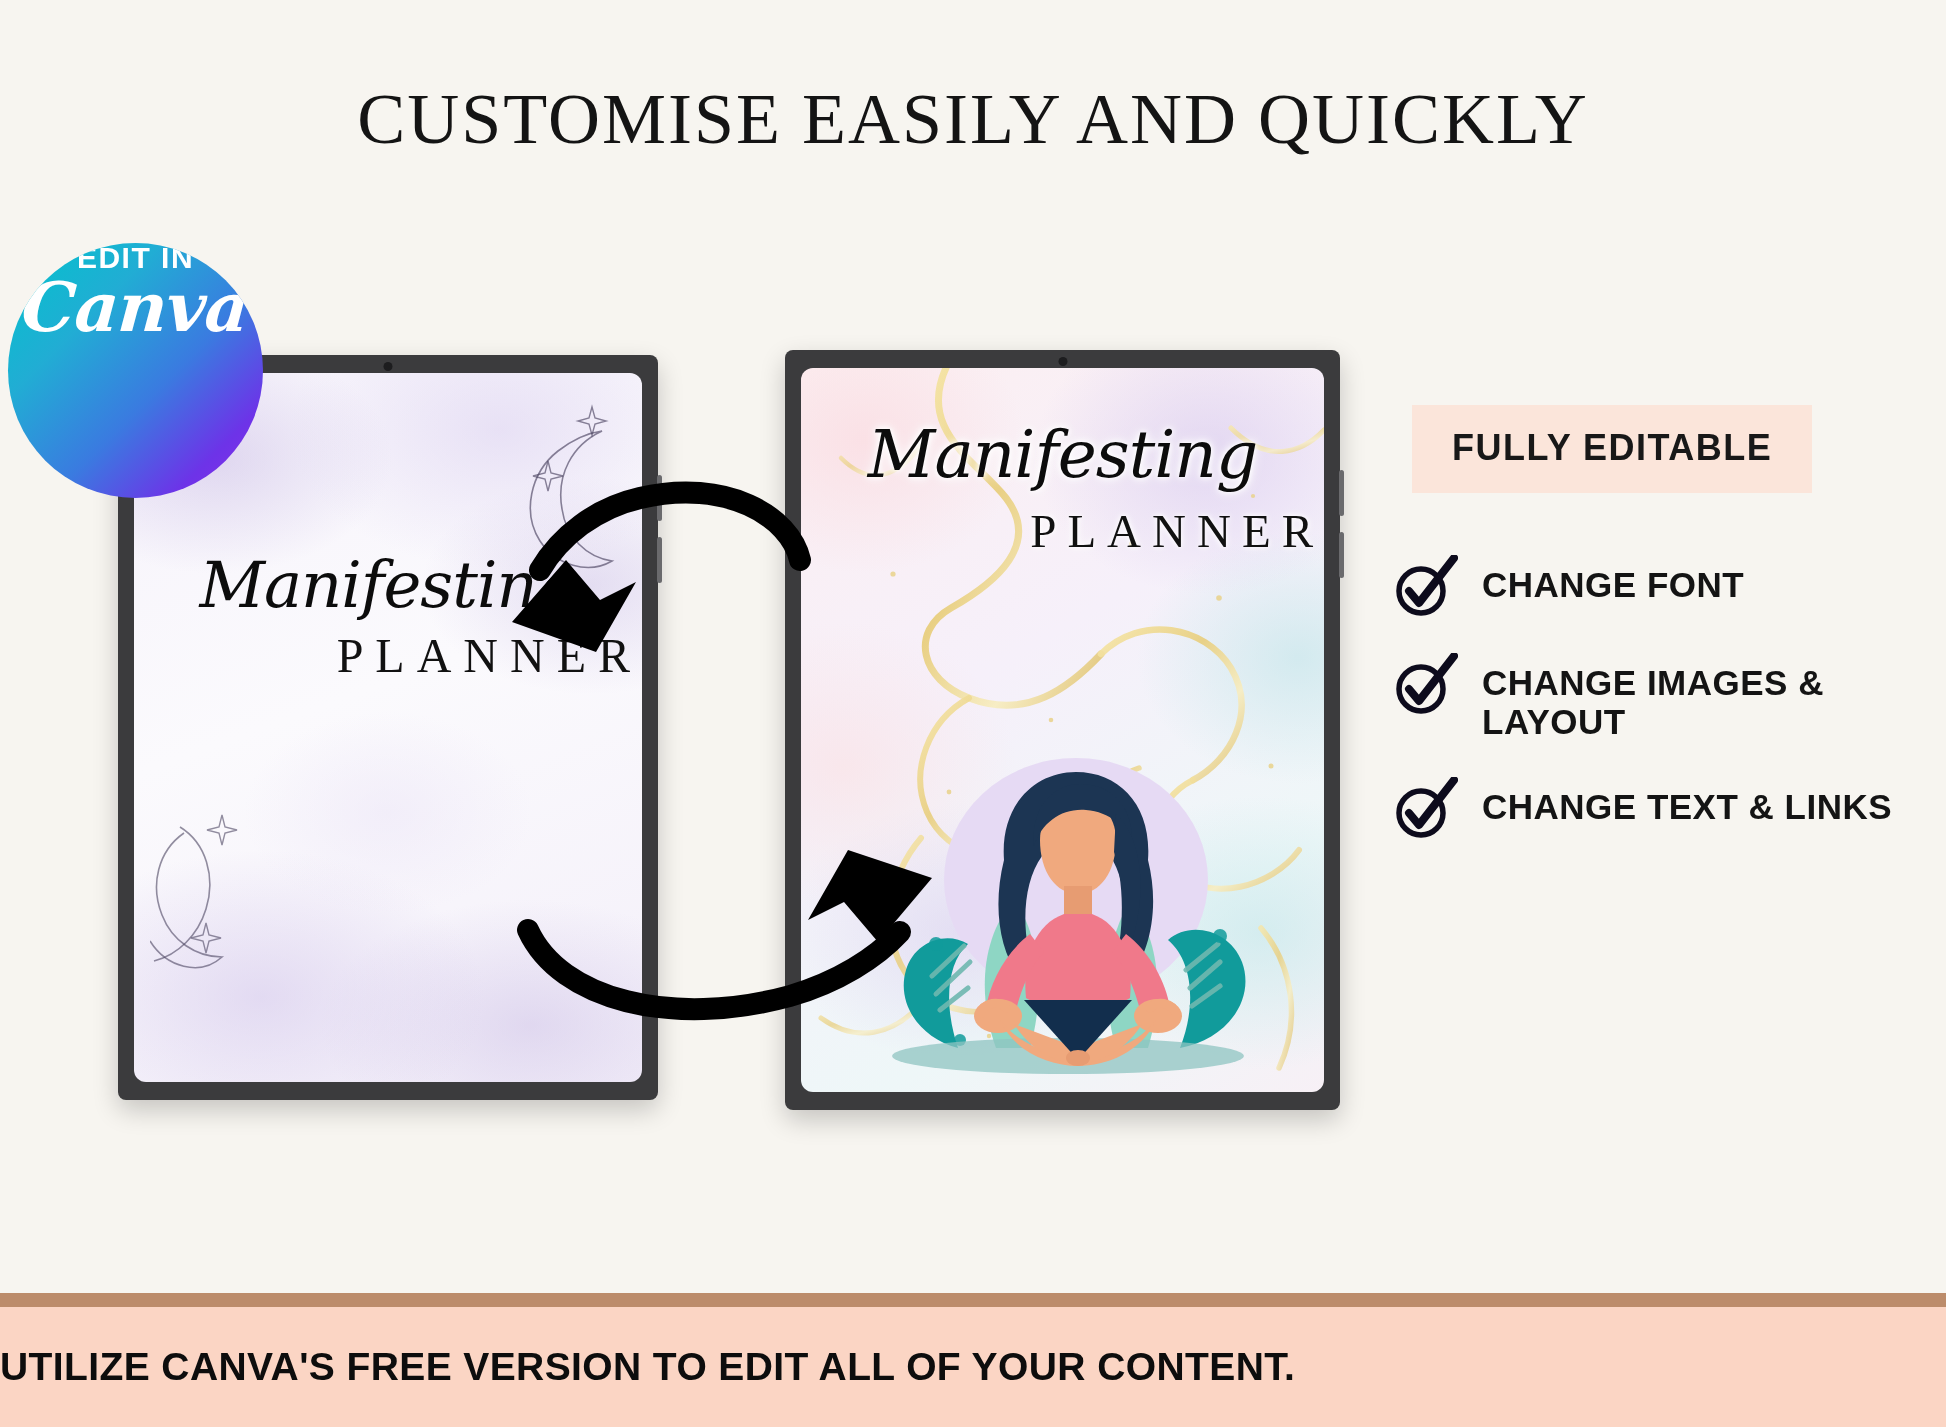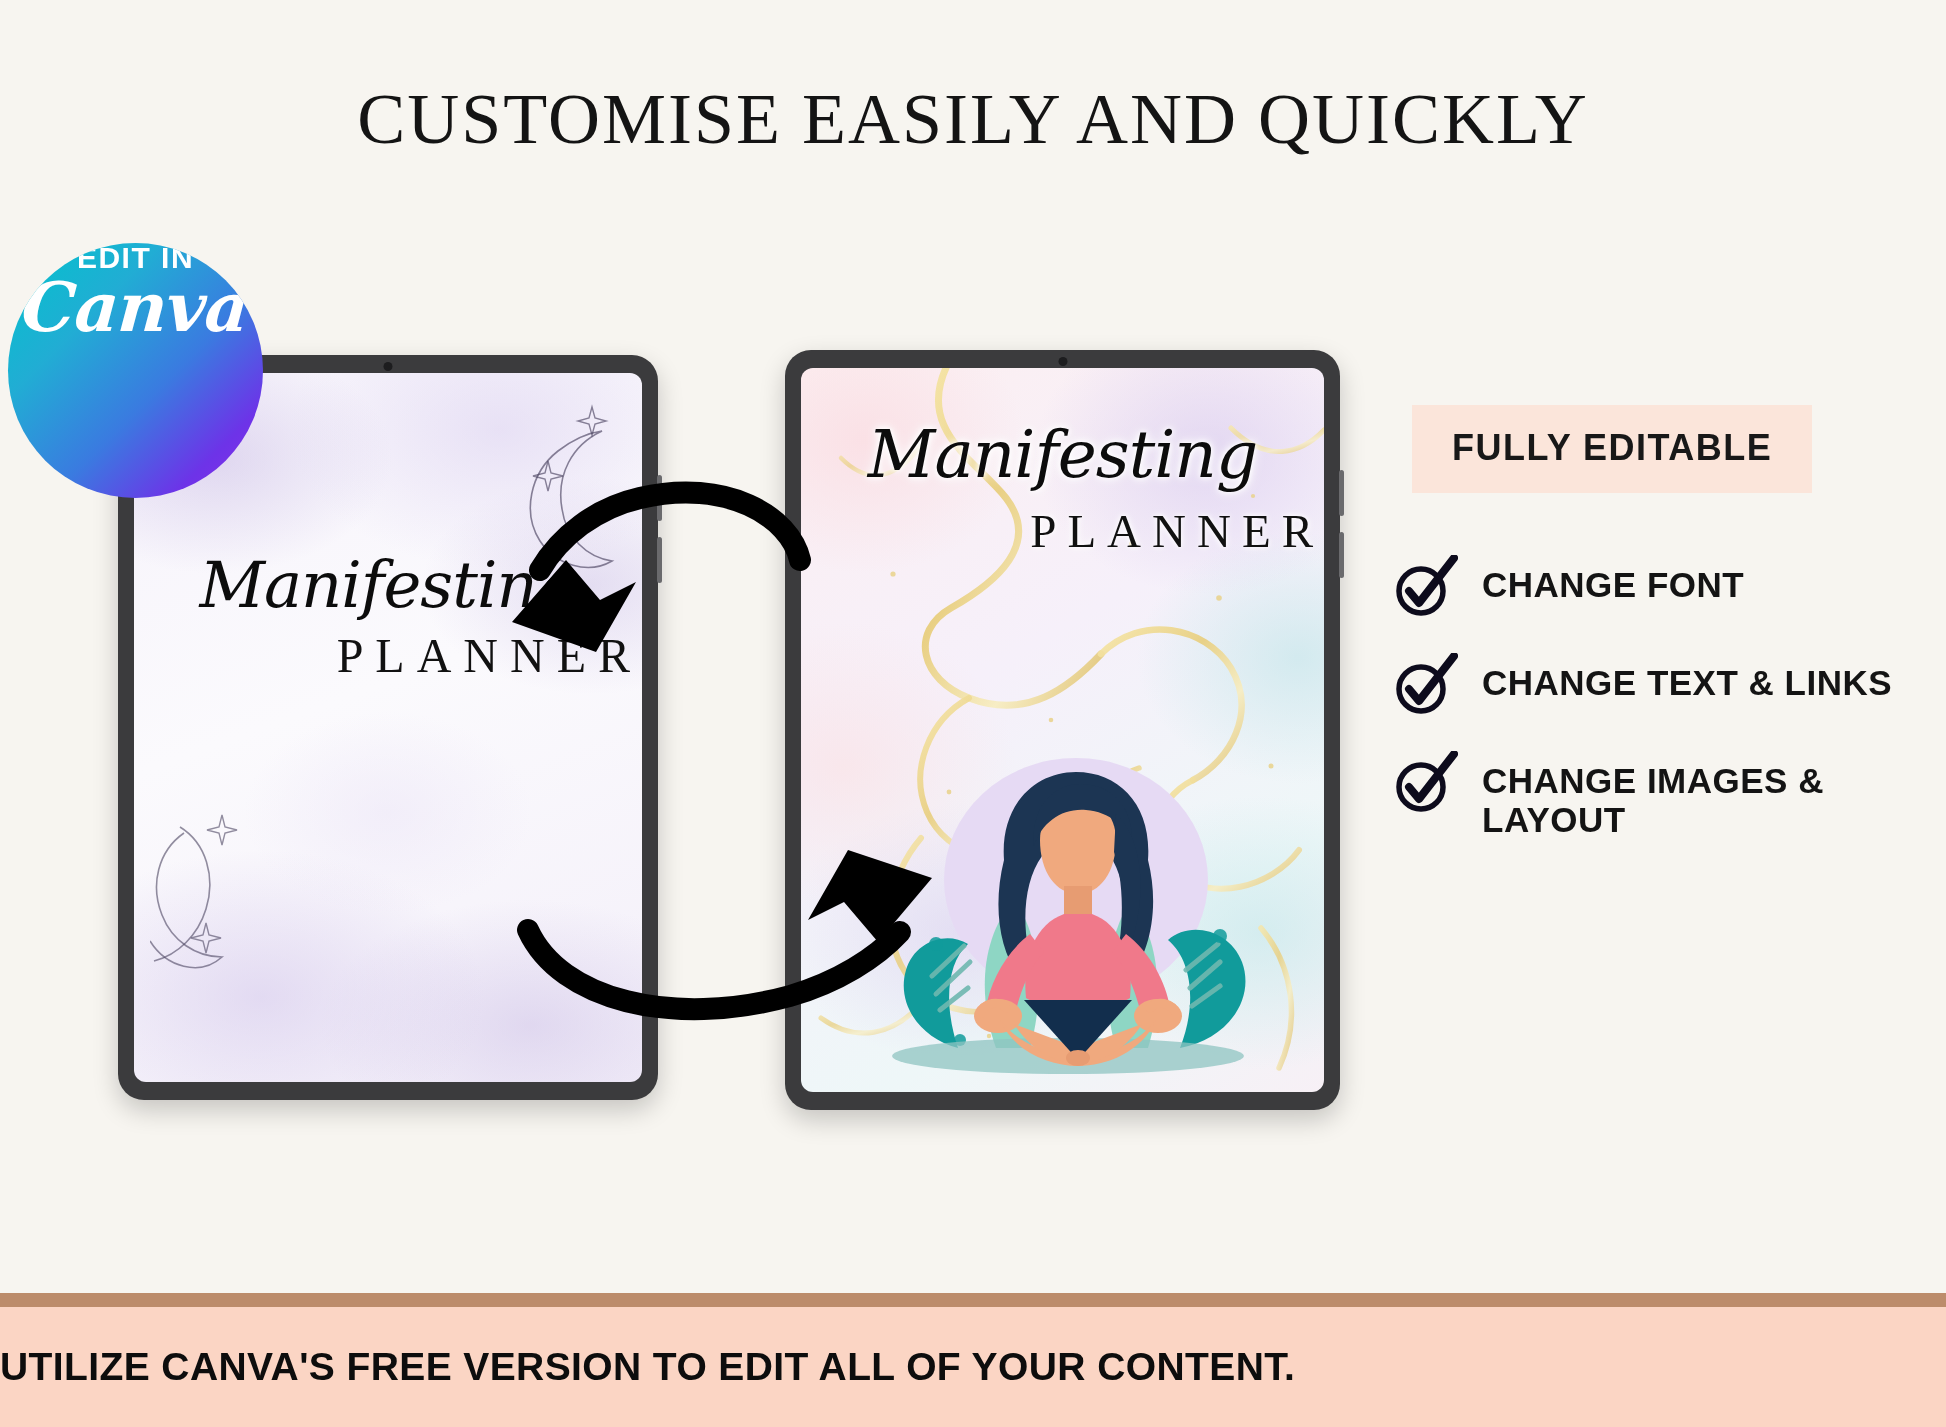--- a/index.html
+++ b/index.html
@@ -46,21 +46,21 @@
     font-weight:700;
     line-height:0.95;
     letter-spacing:-1px;
     transform:skewX(-4deg);
   }
 
   
   .tablet{
     position:absolute;
     background:#3b3b3d;
-    border-radius:26px;
+    border-radius:8px;
     box-shadow:0 10px 26px rgba(0,0,0,0.20);
     padding:18px 16px;
   }
   .tablet.left{ left:118px; top:355px; width:540px; height:745px; }
   .tablet.right{ left:785px; top:350px; width:555px; height:760px; }
   .tablet .screen{
     width:100%; height:100%;
     border-radius:12px;
     overflow:hidden;
     position:relative;
@@ -339,29 +339,29 @@
       </svg>
       <div class="feature-label">CHANGE FONT</div>
     </div>
 
 
     <div class="feature-row">
       <svg class="check-icon" viewBox="0 0 68 62">
         <circle cx="31" cy="36" r="22" fill="none" stroke="#0D0B1C" stroke-width="5.5"></circle>
         <path d="M19 36 L29 48 L64 3" fill="none" stroke="#0D0B1C" stroke-width="8" stroke-linecap="round" stroke-linejoin="round"></path>
       </svg>
-      <div class="feature-label">CHANGE TEXT &amp; LINKS</div>
+      <div class="feature-label">CHANGE IMAGES &amp; LAYOUT</div>
     </div>
 
     <div class="feature-row">
       <svg class="check-icon" viewBox="0 0 68 62">
         <circle cx="31" cy="36" r="22" fill="none" stroke="#0D0B1C" stroke-width="5.5"></circle>
         <path d="M19 36 L29 48 L64 3" fill="none" stroke="#0D0B1C" stroke-width="8" stroke-linecap="round" stroke-linejoin="round"></path>
       </svg>
-      <div class="feature-label">CHANGE IMAGES &amp; LAYOUT</div>
+      <div class="feature-label">CHANGE TEXT &amp; LINKS</div>
     </div>
 
   </div>
 </div>
 
 <div class="divider"></div>
 <div class="bottom-banner">
   <span>UTILIZE CANVA'S FREE VERSION TO EDIT ALL OF YOUR CONTENT.</span>
 </div>
 

